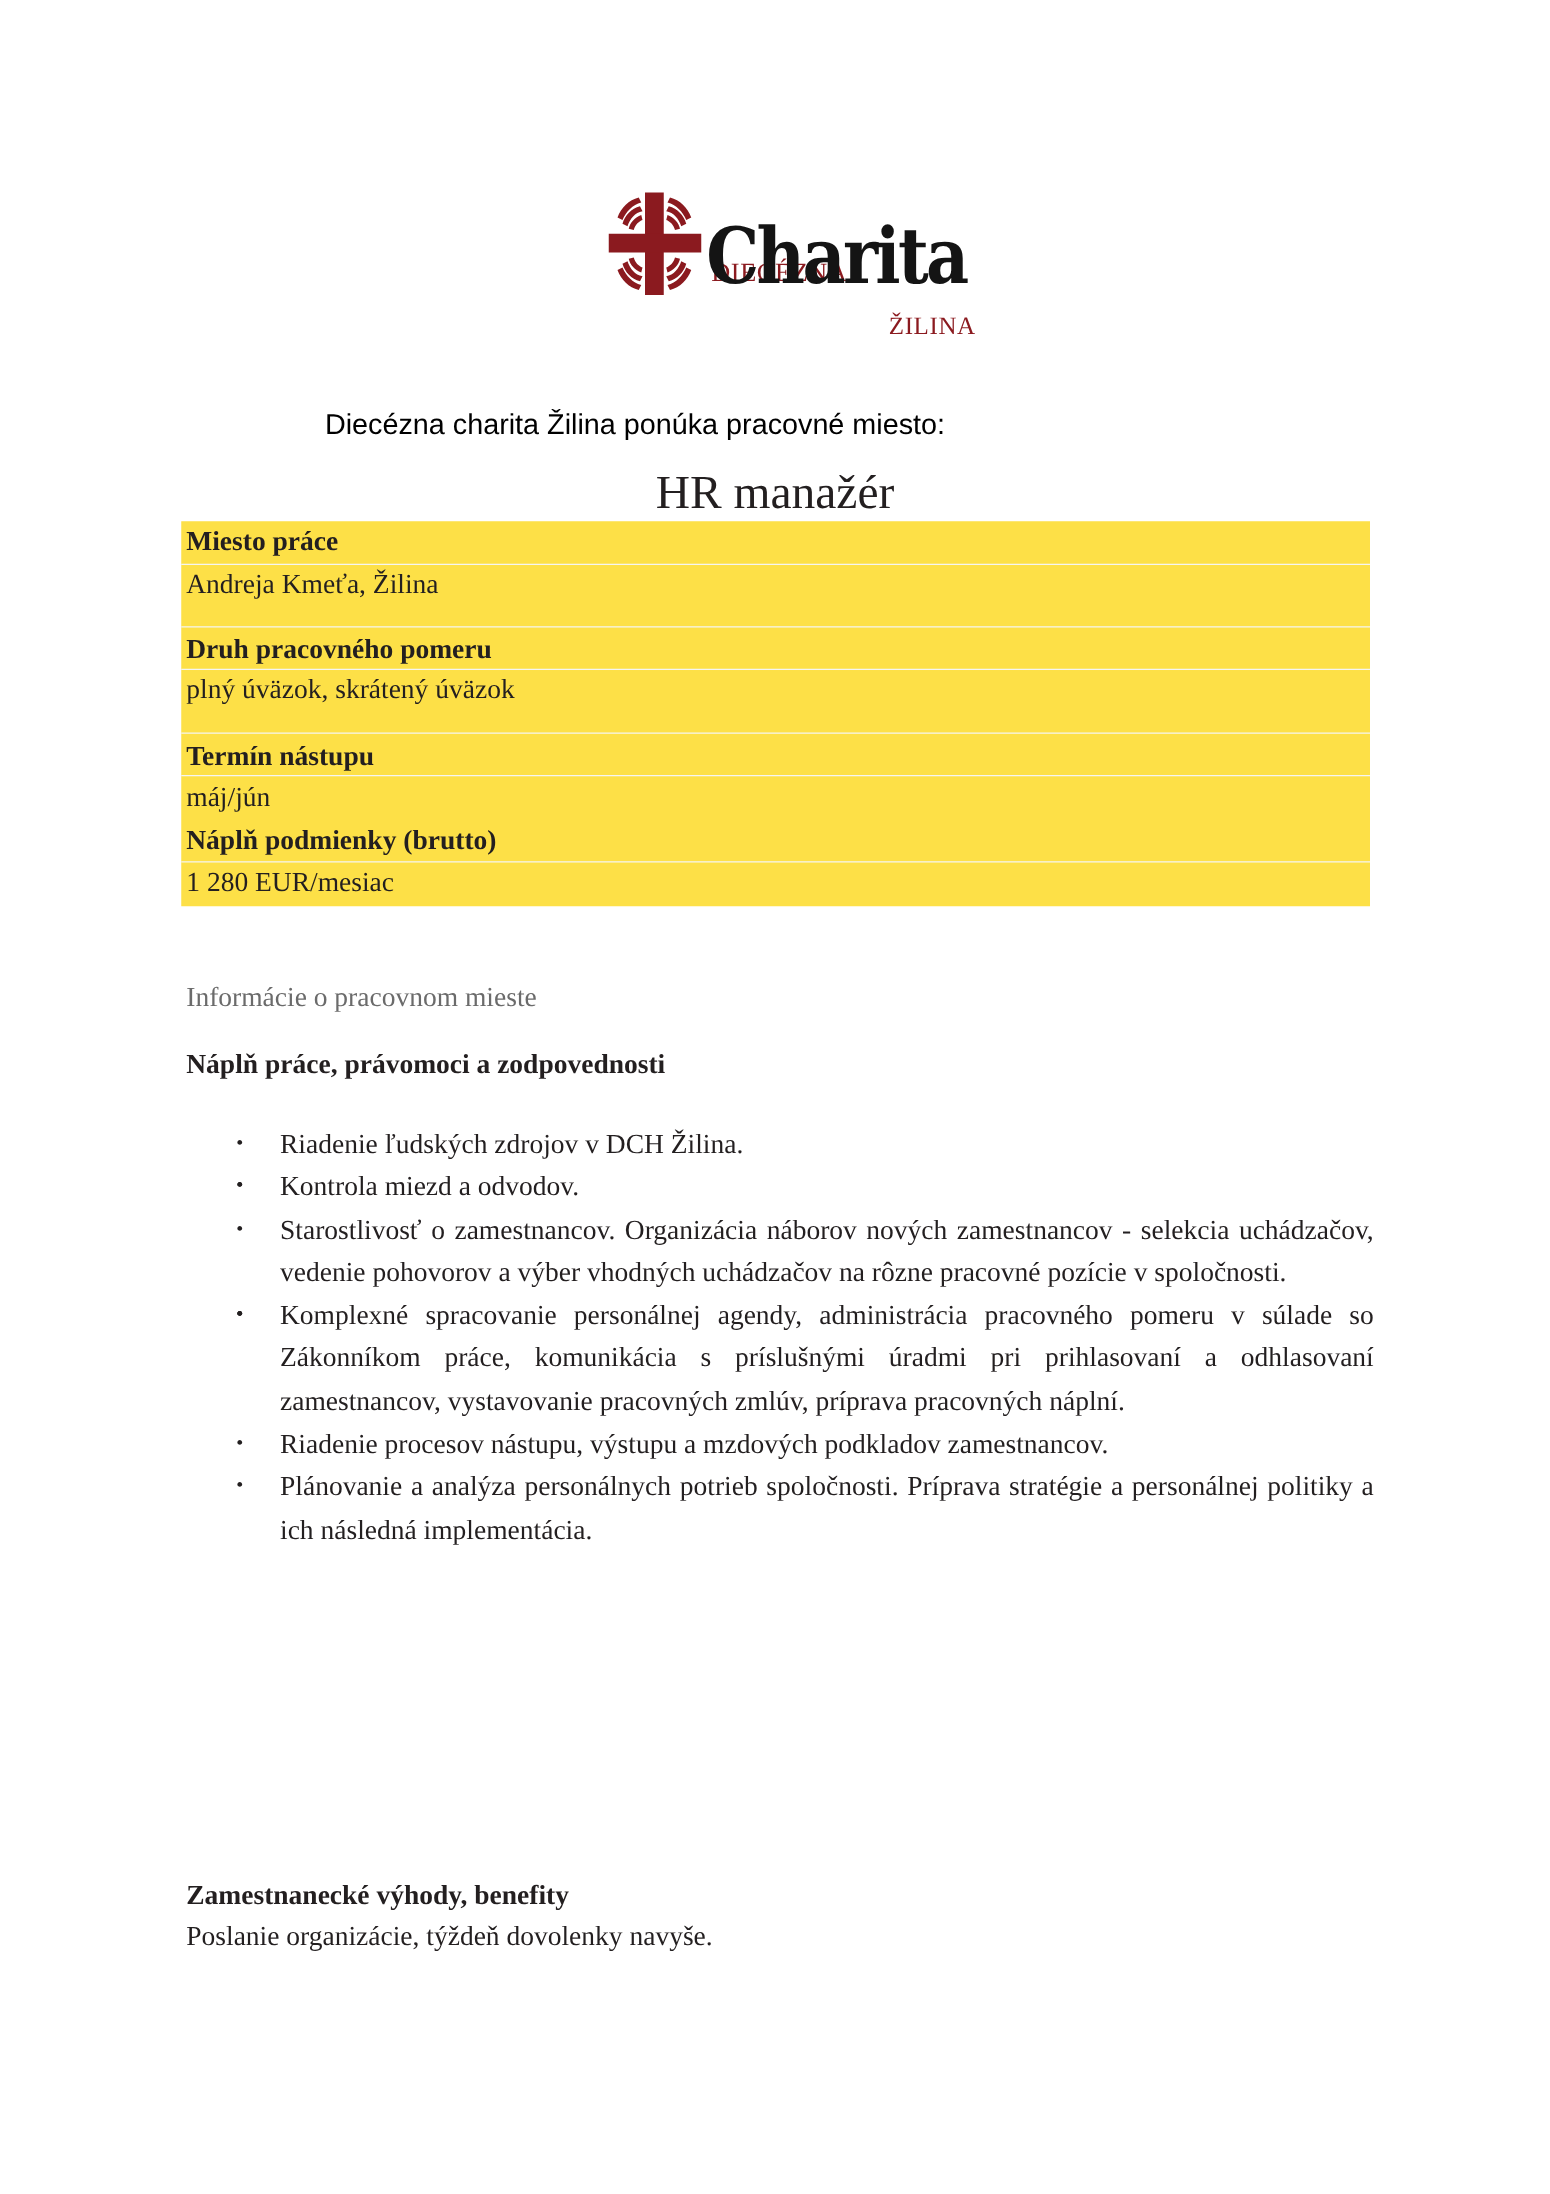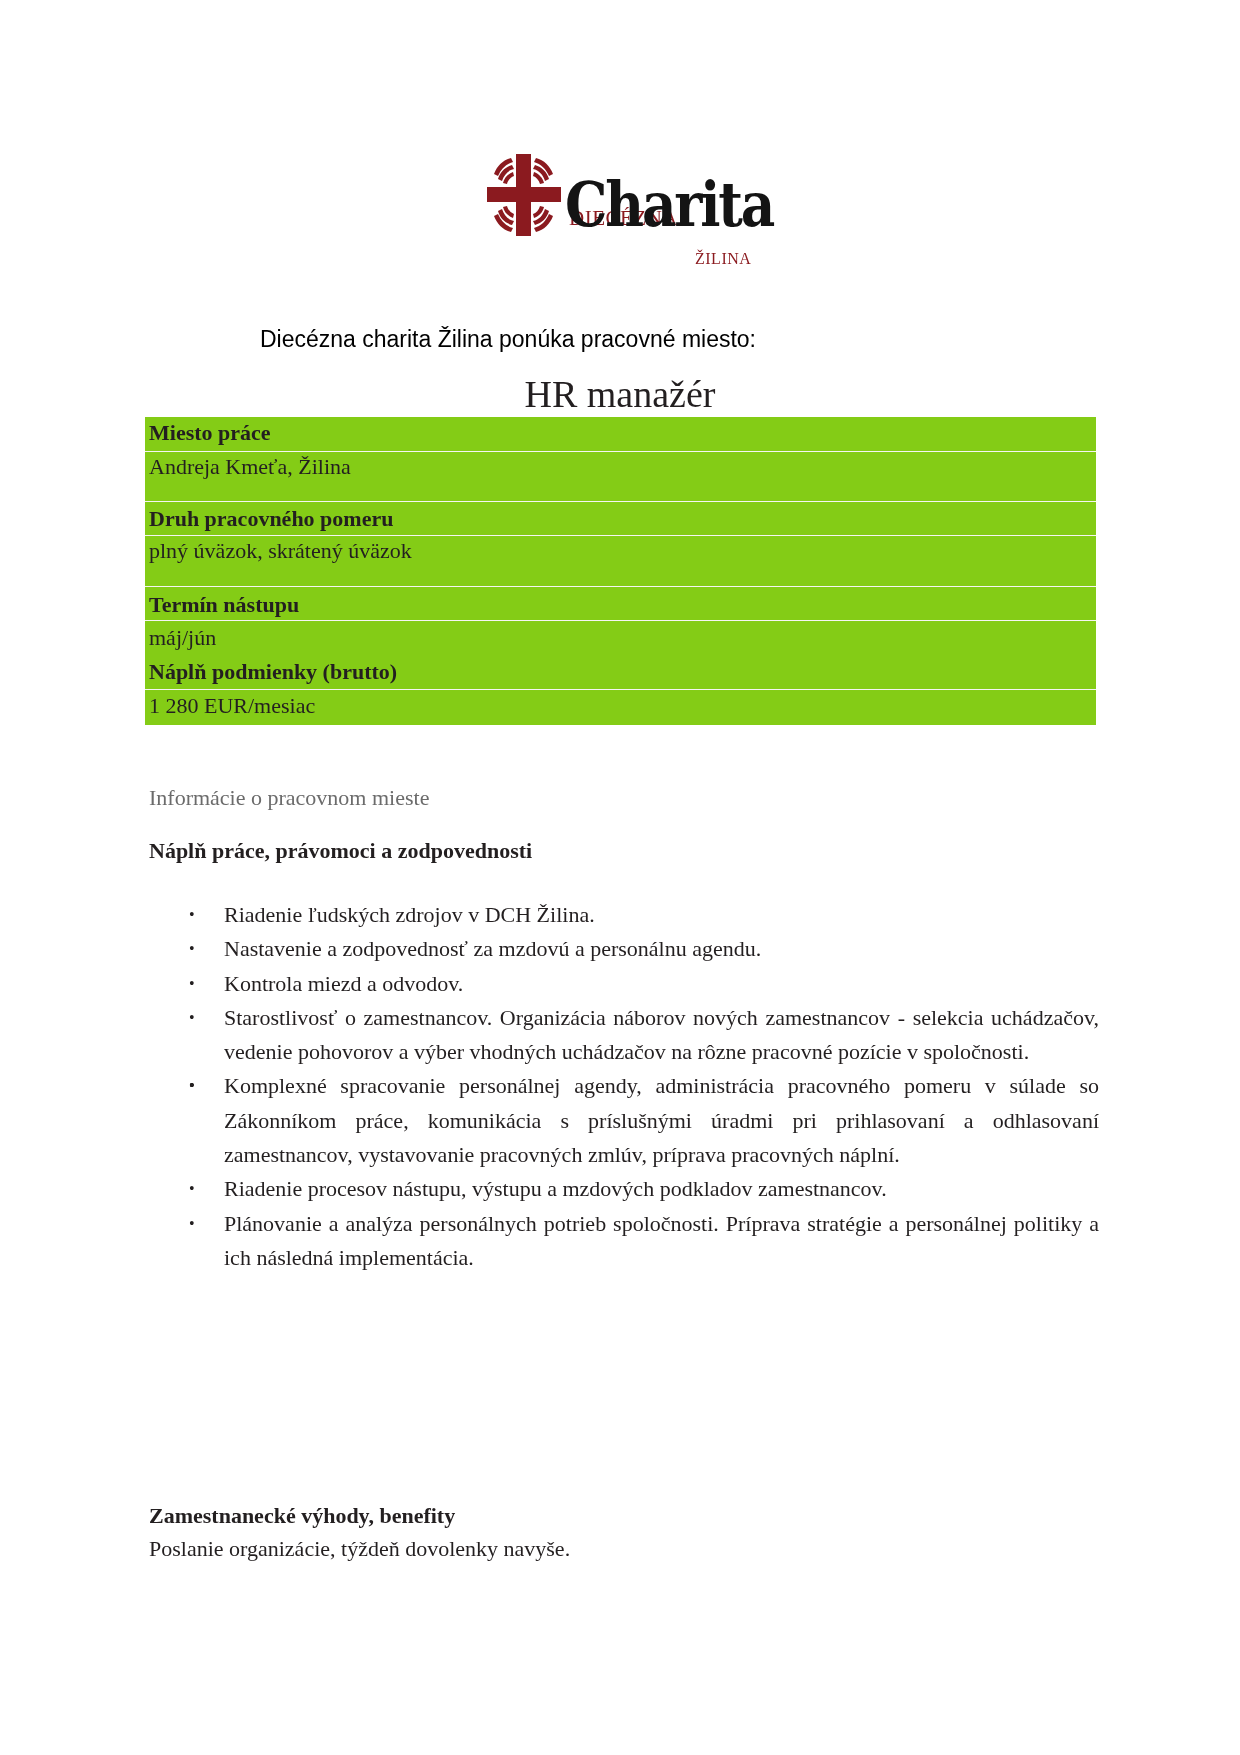--- a/index.html
+++ b/index.html
@@ -2,26 +2,26 @@
 <html><head>
 <meta charset="utf-8">
 <style>
   html, body { margin: 0; padding: 0; background: #ffffff; }
   body { width: 1240px; height: 1755px; position: relative; overflow: hidden; font-family: "Liberation Serif", serif; color: #231f20; }
 
   .logo { position: absolute; left: 485px; top: 152px; width: 285px; height: 122px; }
   .logo-cross { position: absolute; left: 0; top: 0; width: 78px; height: 86px; }
   .logo-top { position: absolute; left: 84px; top: 6px; font-family: "Liberation Serif", serif; font-size: 21px; color: #8b1a1f; letter-spacing: 0.5px; margin-top: 48px; }
   .logo-main { position: absolute; left: 80px; top: 18px; font-family: "DejaVu Serif", serif; font-weight: bold; font-size: 62px; color: #141414; letter-spacing: -2.5px; line-height: 70px; transform: scaleX(0.86); transform-origin: left top; }
-  .logo-bottom { position: absolute; left: 210px; top: 98px; font-family: "Liberation Serif", serif; font-size: 16px; color: #8b1a1f; letter-spacing: 0.5px; }
+  .logo-bottom { position: absolute; left: 226px; top: 98px; font-family: "Liberation Serif", serif; font-size: 20px; color: #8b1a1f; letter-spacing: 0.5px; }
 
   .intro { position: absolute; left: 0; width: 1016px; top: 326px; text-align: center; font-family: "Liberation Sans", sans-serif; font-size: 23px; color: #000; }
   .title { position: absolute; left: 0; width: 1240px; top: 372px; text-align: center; font-size: 38px; color: #231f20; }
 
-  .info-table { position: absolute; left: 145px; top: 417px; width: 951px; height: 308px; background: #84cc16; }
+  .info-table { position: absolute; left: 145px; top: 417px; width: 951px; height: 308px; background: #fde047; }
   .info-row { position: absolute; left: 4px; font-size: 22px; color: #231f20; white-space: nowrap; }
   .info-row.label { font-weight: bold; }
   .row-sep { position: absolute; left: 0; width: 951px; height: 1px; background: #f5f5f2; }
 
   .section-info { position: absolute; left: 149px; top: 785px; font-size: 22px; color: #6b6b6b; }
   .section-duties { position: absolute; left: 149px; top: 838px; font-size: 22px; font-weight: bold; color: #231f20; }
 
   .duties-list { position: absolute; left: 189px; top: 898px; width: 910px; margin: 0; padding: 0; list-style: none; }
   .duty { position: relative; padding-left: 35px; font-size: 22px; line-height: 34.3px; text-align: justify; color: #231f20; }
   .duty-bullet { position: absolute; left: 0; top: 0; font-size: 16px; line-height: 34.3px; }
@@ -78,21 +78,21 @@
   <div class="info-row label" style="top:242px;">Náplň podmienky (brutto)</div>
   <div class="row-sep" style="top:272px;"></div>
   <div class="info-row" style="top:276px;">1 280 EUR/mesiac</div>
 </div>
 
 <div class="section-info">Informácie o pracovnom mieste</div>
 <div class="section-duties">Náplň práce, právomoci a zodpovednosti</div>
 
 <ul class="duties-list">
   <li class="duty"><span class="duty-bullet">•</span><span>Riadenie ľudských zdrojov v DCH Žilina.</span></li>
-  <li class="duty"><span class="duty-bullet">•</span><span>Nastavenie a zodpovednosť za mzdovú a personálnu agendu.</span></li>
+  <li class="duty"><span class="duty-bullet">•</span></li>
   <li class="duty"><span class="duty-bullet">•</span><span>Kontrola miezd a odvodov.</span></li>
   <li class="duty"><span class="duty-bullet">•</span><span>Starostlivosť o zamestnancov. Organizácia náborov nových zamestnancov - selekcia uchádzačov, vedenie pohovorov a výber vhodných uchádzačov na rôzne pracovné pozície v spoločnosti.</span></li>
   <li class="duty"><span class="duty-bullet">•</span></li>
   <li class="duty"><span class="duty-bullet">•</span></li>
   <li class="duty"><span class="duty-bullet">•</span><span>Komplexné spracovanie personálnej agendy, administrácia pracovného pomeru v súlade so Zákonníkom práce, komunikácia s príslušnými úradmi pri prihlasovaní a odhlasovaní zamestnancov, vystavovanie pracovných zmlúv, príprava pracovných náplní.</span></li>
   <li class="duty"><span class="duty-bullet">•</span><span>Riadenie procesov nástupu, výstupu a mzdových podkladov zamestnancov.</span></li>
   <li class="duty"><span class="duty-bullet">•</span><span>Plánovanie a analýza personálnych potrieb spoločnosti. Príprava stratégie a personálnej politiky a ich následná implementácia.</span></li>
 </ul>
 
 <div class="benefits-h">Zamestnanecké výhody, benefity</div>

